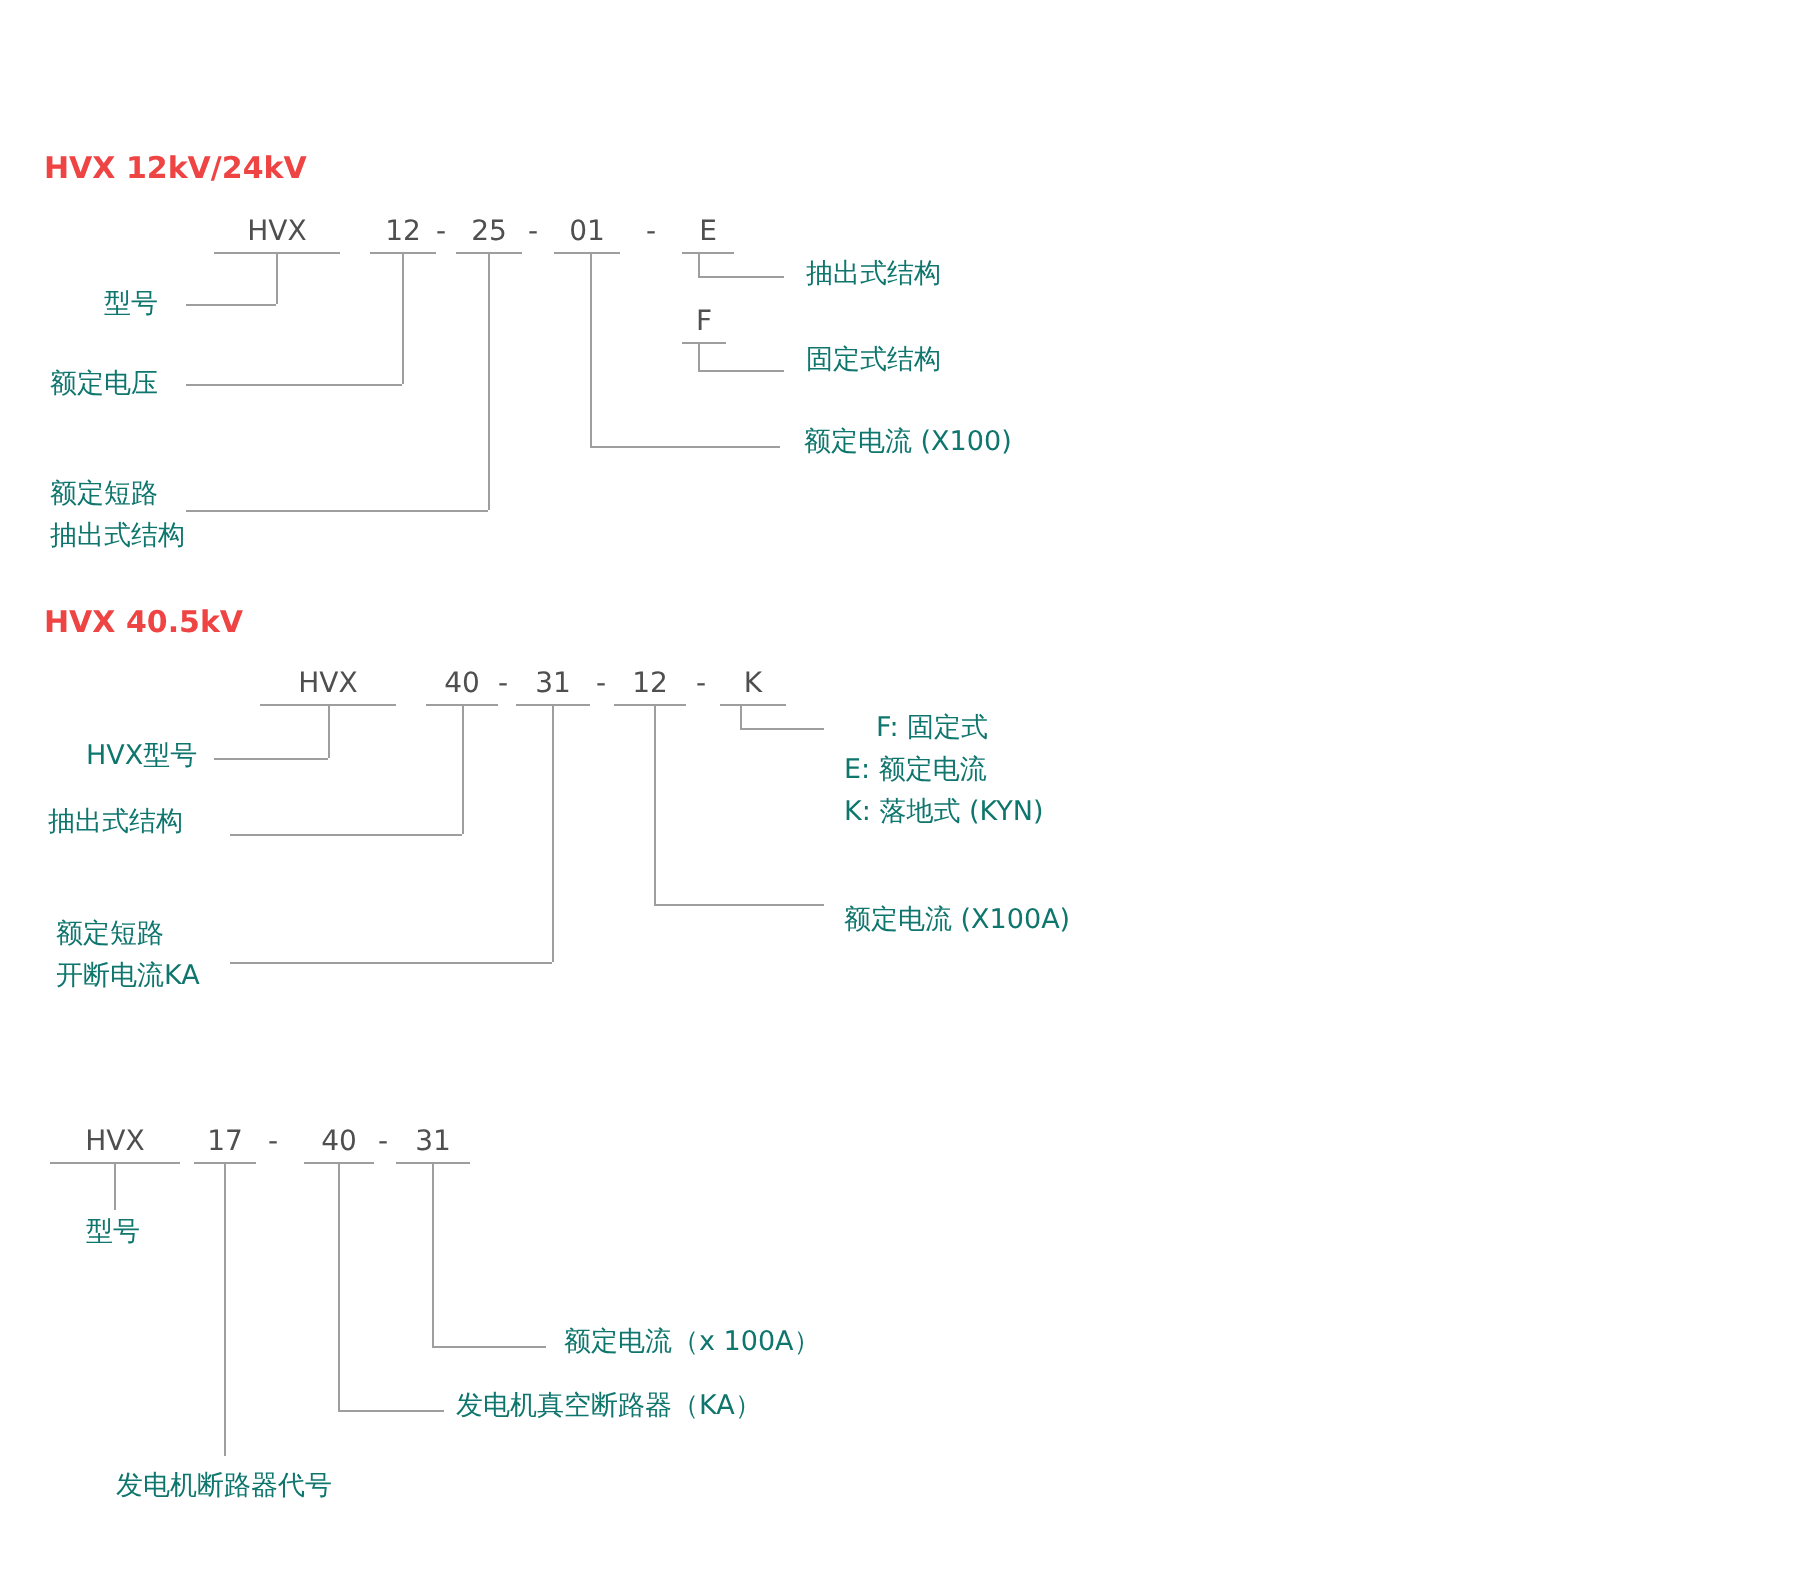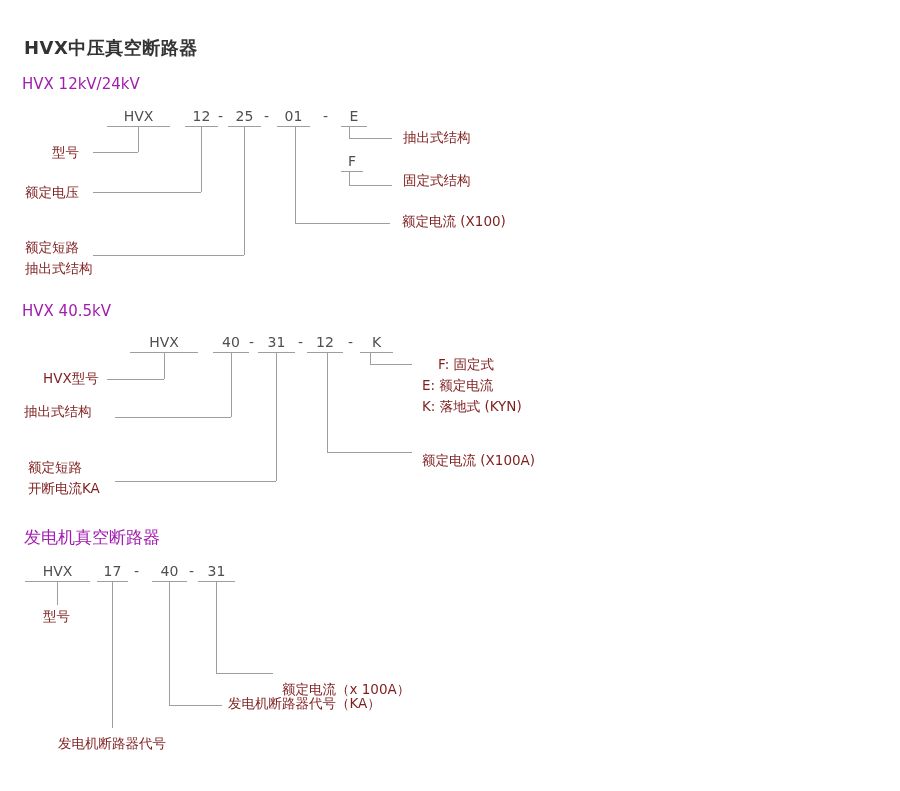--- a/index.html
+++ b/index.html
@@ -5,42 +5,41 @@
   html,body{margin:0;padding:0;background:#ffffff;}
   .canvas{
     position:relative;width:900px;height:791px;background:#ffffff;overflow:hidden;
     font-family:"DejaVu Sans","Liberation Sans",sans-serif;
   }
   .page-title{
     position:absolute;left:24px;top:36px;font-size:18px;font-weight:bold;color:#333333;
     white-space:nowrap;letter-spacing:0.5px;
   }
   .sec-heading{
-    position:absolute;font-size:15px;font-weight:normal;color:#a21caf;white-space:nowrap;
+    position:absolute;font-size:15px;font-weight:bold;color:#ef4444;white-space:nowrap;
   }
   .sec-heading.big{font-size:17px;}
   .seg{
     position:absolute;height:19px;border-bottom:1px solid #9e9e9e;text-align:center;
     font-size:14px;line-height:18px;color:#4f4f4f;white-space:nowrap;
   }
   .dash{
     position:absolute;height:19px;font-size:14px;line-height:18px;color:#4f4f4f;
   }
   .vl{position:absolute;width:1px;background:#9e9e9e;}
   .hl{position:absolute;height:1px;background:#9e9e9e;}
   .lbl{
-    position:absolute;font-size:13.5px;color:#7f1d1d;white-space:nowrap;line-height:15px;
+    position:absolute;font-size:13.5px;color:#0f766e;white-space:nowrap;line-height:15px;
   }
 </style>
 </head>
 <body>
 
 <div class="canvas">
 
-  <div class="page-title">HVX中压真空断路器</div>
 
   <div class="sec-heading" style="left:22px;top:75px;">HVX 12kV/24kV</div>
 
   <div class="seg" style="left:107px;top:107px;width:63px;">HVX</div>
   <div class="seg" style="left:185px;top:107px;width:33px;">12</div>
   <div class="dash" style="left:218px;top:107px;">-</div>
   <div class="seg" style="left:228px;top:107px;width:33px;">25</div>
   <div class="dash" style="left:264px;top:107px;">-</div>
   <div class="seg" style="left:277px;top:107px;width:33px;">01</div>
   <div class="dash" style="left:323px;top:107px;">-</div>
@@ -92,34 +91,33 @@
 
   <div class="lbl" style="left:43px;top:371px;">HVX型号</div>
   <div class="lbl" style="left:24px;top:404px;">抽出式结构</div>
   <div class="lbl" style="left:28px;top:460px;">额定短路</div>
   <div class="lbl" style="left:28px;top:481px;">开断电流KA</div>
   <div class="lbl" style="left:438px;top:357px;">F: 固定式</div>
   <div class="lbl" style="left:422px;top:378px;">E: 额定电流</div>
   <div class="lbl" style="left:422px;top:399px;">K: 落地式 (KYN)</div>
   <div class="lbl" style="left:422px;top:453px;">额定电流 (X100A)</div>
 
-  <div class="sec-heading big" style="left:24px;top:526px;">发电机真空断路器</div>
 
   <div class="seg" style="left:25px;top:562px;width:65px;">HVX</div>
   <div class="seg" style="left:97px;top:562px;width:31px;">17</div>
   <div class="dash" style="left:134px;top:562px;">-</div>
   <div class="seg" style="left:152px;top:562px;width:35px;">40</div>
   <div class="dash" style="left:189px;top:562px;">-</div>
   <div class="seg" style="left:198px;top:562px;width:37px;">31</div>
 
   <div class="vl" style="left:57px;top:582px;height:23px;"></div>
   <div class="vl" style="left:112px;top:582px;height:146px;"></div>
   <div class="vl" style="left:169px;top:582px;height:123px;"></div>
   <div class="vl" style="left:216px;top:582px;height:91px;"></div>
   <div class="hl" style="left:216px;top:673px;width:57px;"></div>
   <div class="hl" style="left:169px;top:705px;width:53px;"></div>
 
   <div class="lbl" style="left:43px;top:609px;">型号</div>
-  <div class="lbl" style="left:282px;top:664px;margin-top:18px;">额定电流（x 100A）</div>
-  <div class="lbl" style="left:228px;top:696px;">发电机断路器代号（KA）</div>
+  <div class="lbl" style="left:282px;top:664px;">额定电流（x 100A）</div>
+  <div class="lbl" style="left:228px;top:696px;">发电机真空断路器（KA）</div>
   <div class="lbl" style="left:58px;top:736px;">发电机断路器代号</div>
 
 </div>
 
 </body></html>

